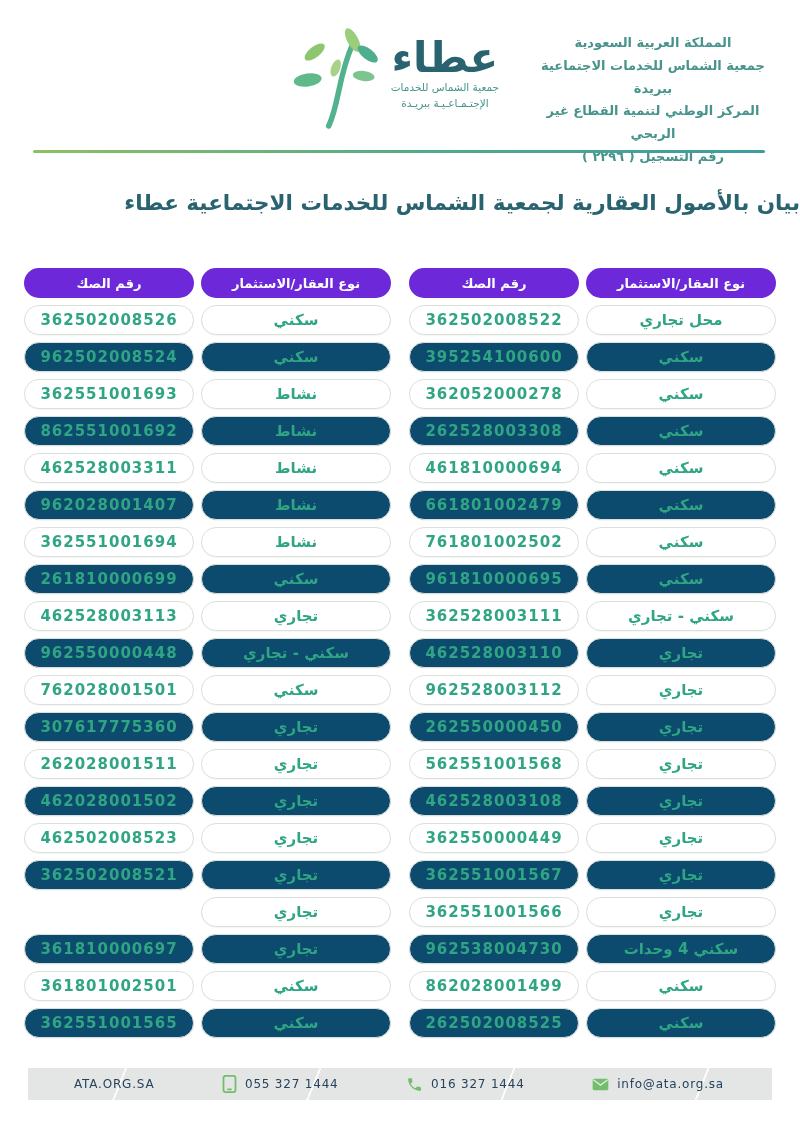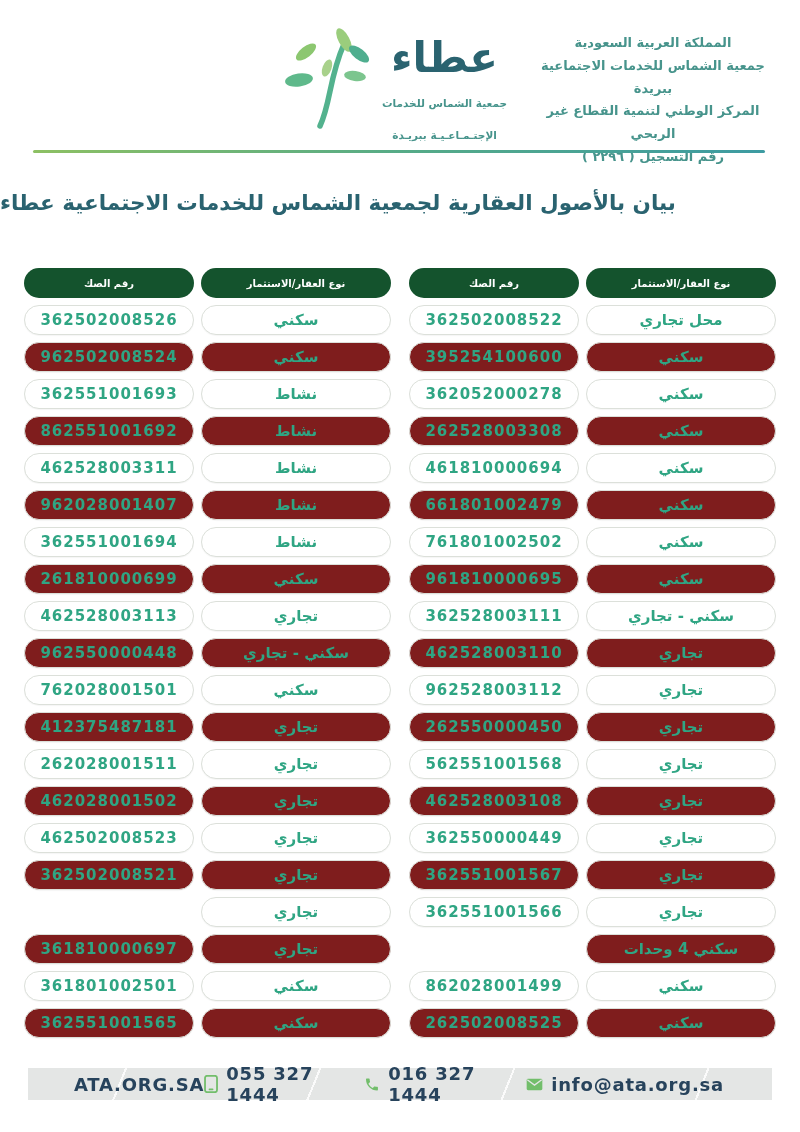--- a/index.html
+++ b/index.html
@@ -6,54 +6,54 @@
   html,body { background:#ffffff; }
   body { font-family:"DejaVu Sans", sans-serif; }
   .page { position:relative; width:800px; height:1132px; background:#ffffff; overflow:hidden; margin:0 auto;padding-left:10px; }
 
   
   .header { position:absolute; top:24px; left:0; right:0; height:118px; }
   .logo { position:absolute; left:50%; transform:translateX(-52%); top:2px; display:flex; align-items:flex-start; direction:ltr; }
   .logo-icon { width:92px; height:104px; margin-right:6px; }
   .logo-text { text-align:center; padding-top:10px; }
   .wordmark { font-size:42px; font-weight:bold; color:#2a6370; line-height:1.05; letter-spacing:1px; }
-  .tagline { font-size:10.5px; font-weight:bold; color:#47948c; line-height:1.5; direction:rtl;margin-top:16px; }
+  .tagline { font-size:10.5px; font-weight:normal; color:#47948c; line-height:1.5; direction:rtl; }
   .org-block { position:absolute; right:22px; top:8px; width:250px; text-align:center; direction:rtl;
                color:#47948c; font-size:13px; font-weight:bold; line-height:1.75; }
 
   
   .separator { position:absolute; top:150px; left:33px; right:35px; height:3px;
                background:linear-gradient(to right,#8dc063,#56ab87,#3d9ba2); border-radius:2px; }
 
   
-  .title { position:absolute; top:190px; left:0; right:0; text-align:left; direction:rtl;
+  .title { position:absolute; top:190px; left:0; right:0; text-align:right; direction:rtl;
            color:#2a6370; font-size:21.5px; font-weight:bold; }
 
   
   .tables { position:absolute; top:268px; left:24px; right:24px; direction:rtl;
             display:flex; gap:18px; justify-content:space-between; }
   .table { width:367px; }
   .trow { display:flex; gap:7px; margin-bottom:7px; direction:rtl; }
   .pill { height:30px; border-radius:15px; display:flex; align-items:center; justify-content:center;
           font-weight:bold; font-size:15px; }
   .pill.type { width:190px; }
   .pill.deed { width:170px; }
-  .hpill { background:#14532d; color:#ffffff; font-size:10px; }
+  .hpill { background:#6d28d9; color:#ffffff; font-size:13px; }
   .tbody .pill { background:#ffffff; border:1px solid #dce0da; color:#2fa583; box-shadow:0 1px 1px rgba(0,0,0,0.04); }
-  .tbody .trow.alt .pill { background:#7f1d1d; }
+  .tbody .trow.alt .pill { background:#0c4a6e; }
   .tbody .pill.deed { letter-spacing:1px; font-size:15px; direction:ltr; }
   .tbody .pill.type { direction:rtl; }
 
   
   .footer { position:absolute; top:1068px; left:28px; right:28px; height:32px; background:#e4e6e5;
             background-image:repeating-linear-gradient(112deg, rgba(255,255,255,0) 0 90px, rgba(255,255,255,0.85) 90px 92px, rgba(255,255,255,0) 92px 180px);
             display:flex; align-items:center; justify-content:space-between; direction:ltr;
             padding:0 48px 0 46px; }
-  .footer-item { display:flex; align-items:center; gap:8px; color:#27435c; font-weight:bold;
-                 font-size:18px; letter-spacing:0.8px; }
+  .footer-item { display:flex; align-items:center; gap:8px; color:#27435c; font-weight:normal;
+                 font-size:12px; letter-spacing:0.8px; }
   .footer-item svg { display:block; }
 </style>
 </head>
 <body>
 
 <div class="page">
 
   <div class="header">
     <div class="logo">
       <svg class="logo-icon" viewBox="0 0 92 104" aria-hidden="true">
@@ -153,20 +153,21 @@
           <div class="trow alt">
             <div class="pill type">تجاري</div>
             <div class="pill deed">362551001567</div>
           </div>
           <div class="trow">
             <div class="pill type">تجاري</div>
             <div class="pill deed">362551001566</div>
           </div>
           <div class="trow alt">
             <div class="pill type">سكني 4 وحدات</div>
+            <div class="pill deed">962538004730</div>
           </div>
           <div class="trow">
             <div class="pill type">سكني</div>
             <div class="pill deed">862028001499</div>
           </div>
           <div class="trow alt">
             <div class="pill type">سكني</div>
             <div class="pill deed">262502008525</div>
           </div>
         </div>
@@ -217,21 +218,21 @@
           <div class="trow alt">
             <div class="pill type">سكني - تجاري</div>
             <div class="pill deed">962550000448</div>
           </div>
           <div class="trow">
             <div class="pill type">سكني</div>
             <div class="pill deed">762028001501</div>
           </div>
           <div class="trow alt">
             <div class="pill type">تجاري</div>
-            <div class="pill deed">412375487181</div>
+            <div class="pill deed">307617775360</div>
           </div>
           <div class="trow">
             <div class="pill type">تجاري</div>
             <div class="pill deed">262028001511</div>
           </div>
           <div class="trow alt">
             <div class="pill type">تجاري</div>
             <div class="pill deed">462028001502</div>
           </div>
           <div class="trow">

